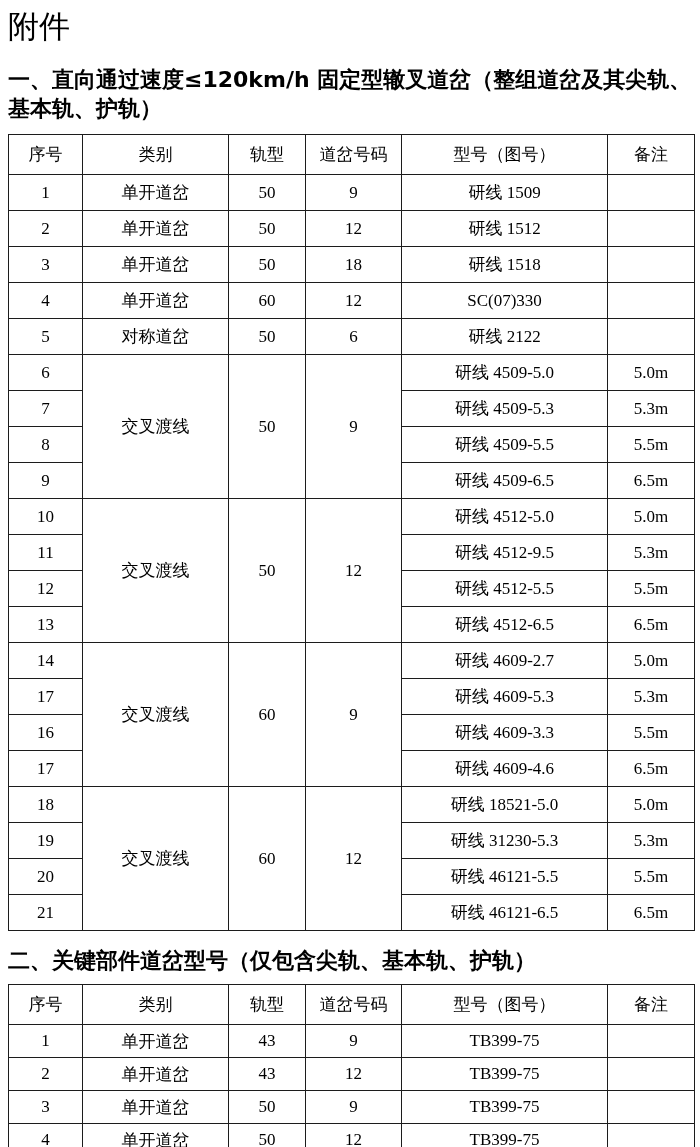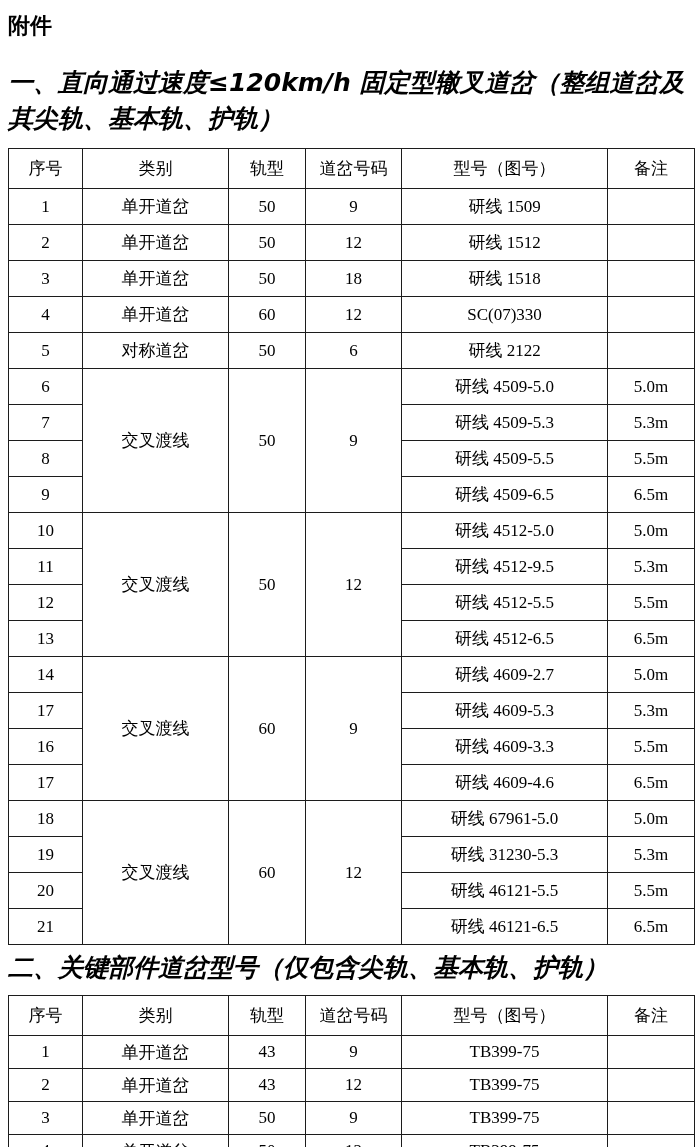--- a/index.html
+++ b/index.html
@@ -4,28 +4,28 @@
 <style>
   html, body { margin: 0; padding: 0; background: #ffffff; }
   body {
     width: 700px; height: 1147px; overflow: hidden; box-sizing: border-box;
     padding: 8px 6px 0 8px;
     font-family: "Liberation Serif", "DejaVu Serif", serif;
     color: #000000;
   }
   .doc-title {
     font-family: "DejaVu Sans", "Liberation Sans", sans-serif;
-    font-size: 22px; font-weight: bold; line-height: 32px; margin: 2px 0 0 0;
+    font-size: 31px; font-weight: normal; line-height: 32px; margin: 2px 0 0 0;
   }
   .section-heading {
     font-family: "DejaVu Sans", "Liberation Sans", sans-serif;
-    font-size: 25px; font-weight: bold; line-height: 36px;
-    margin: 23px 0 0 0; width: 686px; font-style: italic;
-  }
-  .section-heading.second { margin-top: 5px; }
+    font-size: 22px; font-weight: bold; line-height: 29px;
+    margin: 23px 0 0 0; width: 686px;
+  }
+  .section-heading.second { margin-top: 15px; }
   table.switch-table {
     border-collapse: collapse; table-layout: fixed;
     width: 686px; margin-top: 11px;
   }
   table.switch-table.second { margin-top: 9px; }
   .switch-table th, .switch-table td {
     border: 1.5px solid #1c1c1c;
     text-align: center; vertical-align: middle;
     font-size: 17px; font-weight: normal;
     padding: 0 2px; overflow: hidden; white-space: nowrap;
@@ -174,21 +174,21 @@
       <tr>
         <td>17</td>
         <td>研线 4609-4.6</td>
         <td>6.5m</td>
       </tr>
       <tr>
         <td>18</td>
         <td rowspan="4">交叉渡线</td>
         <td rowspan="4">60</td>
         <td rowspan="4">12</td>
-        <td>研线 67961-5.0</td>
+        <td>研线 18521-5.0</td>
         <td>5.0m</td>
       </tr>
       <tr>
         <td>19</td>
         <td>研线 31230-5.3</td>
         <td>5.3m</td>
       </tr>
       <tr>
         <td>20</td>
         <td>研线 46121-5.5</td>

